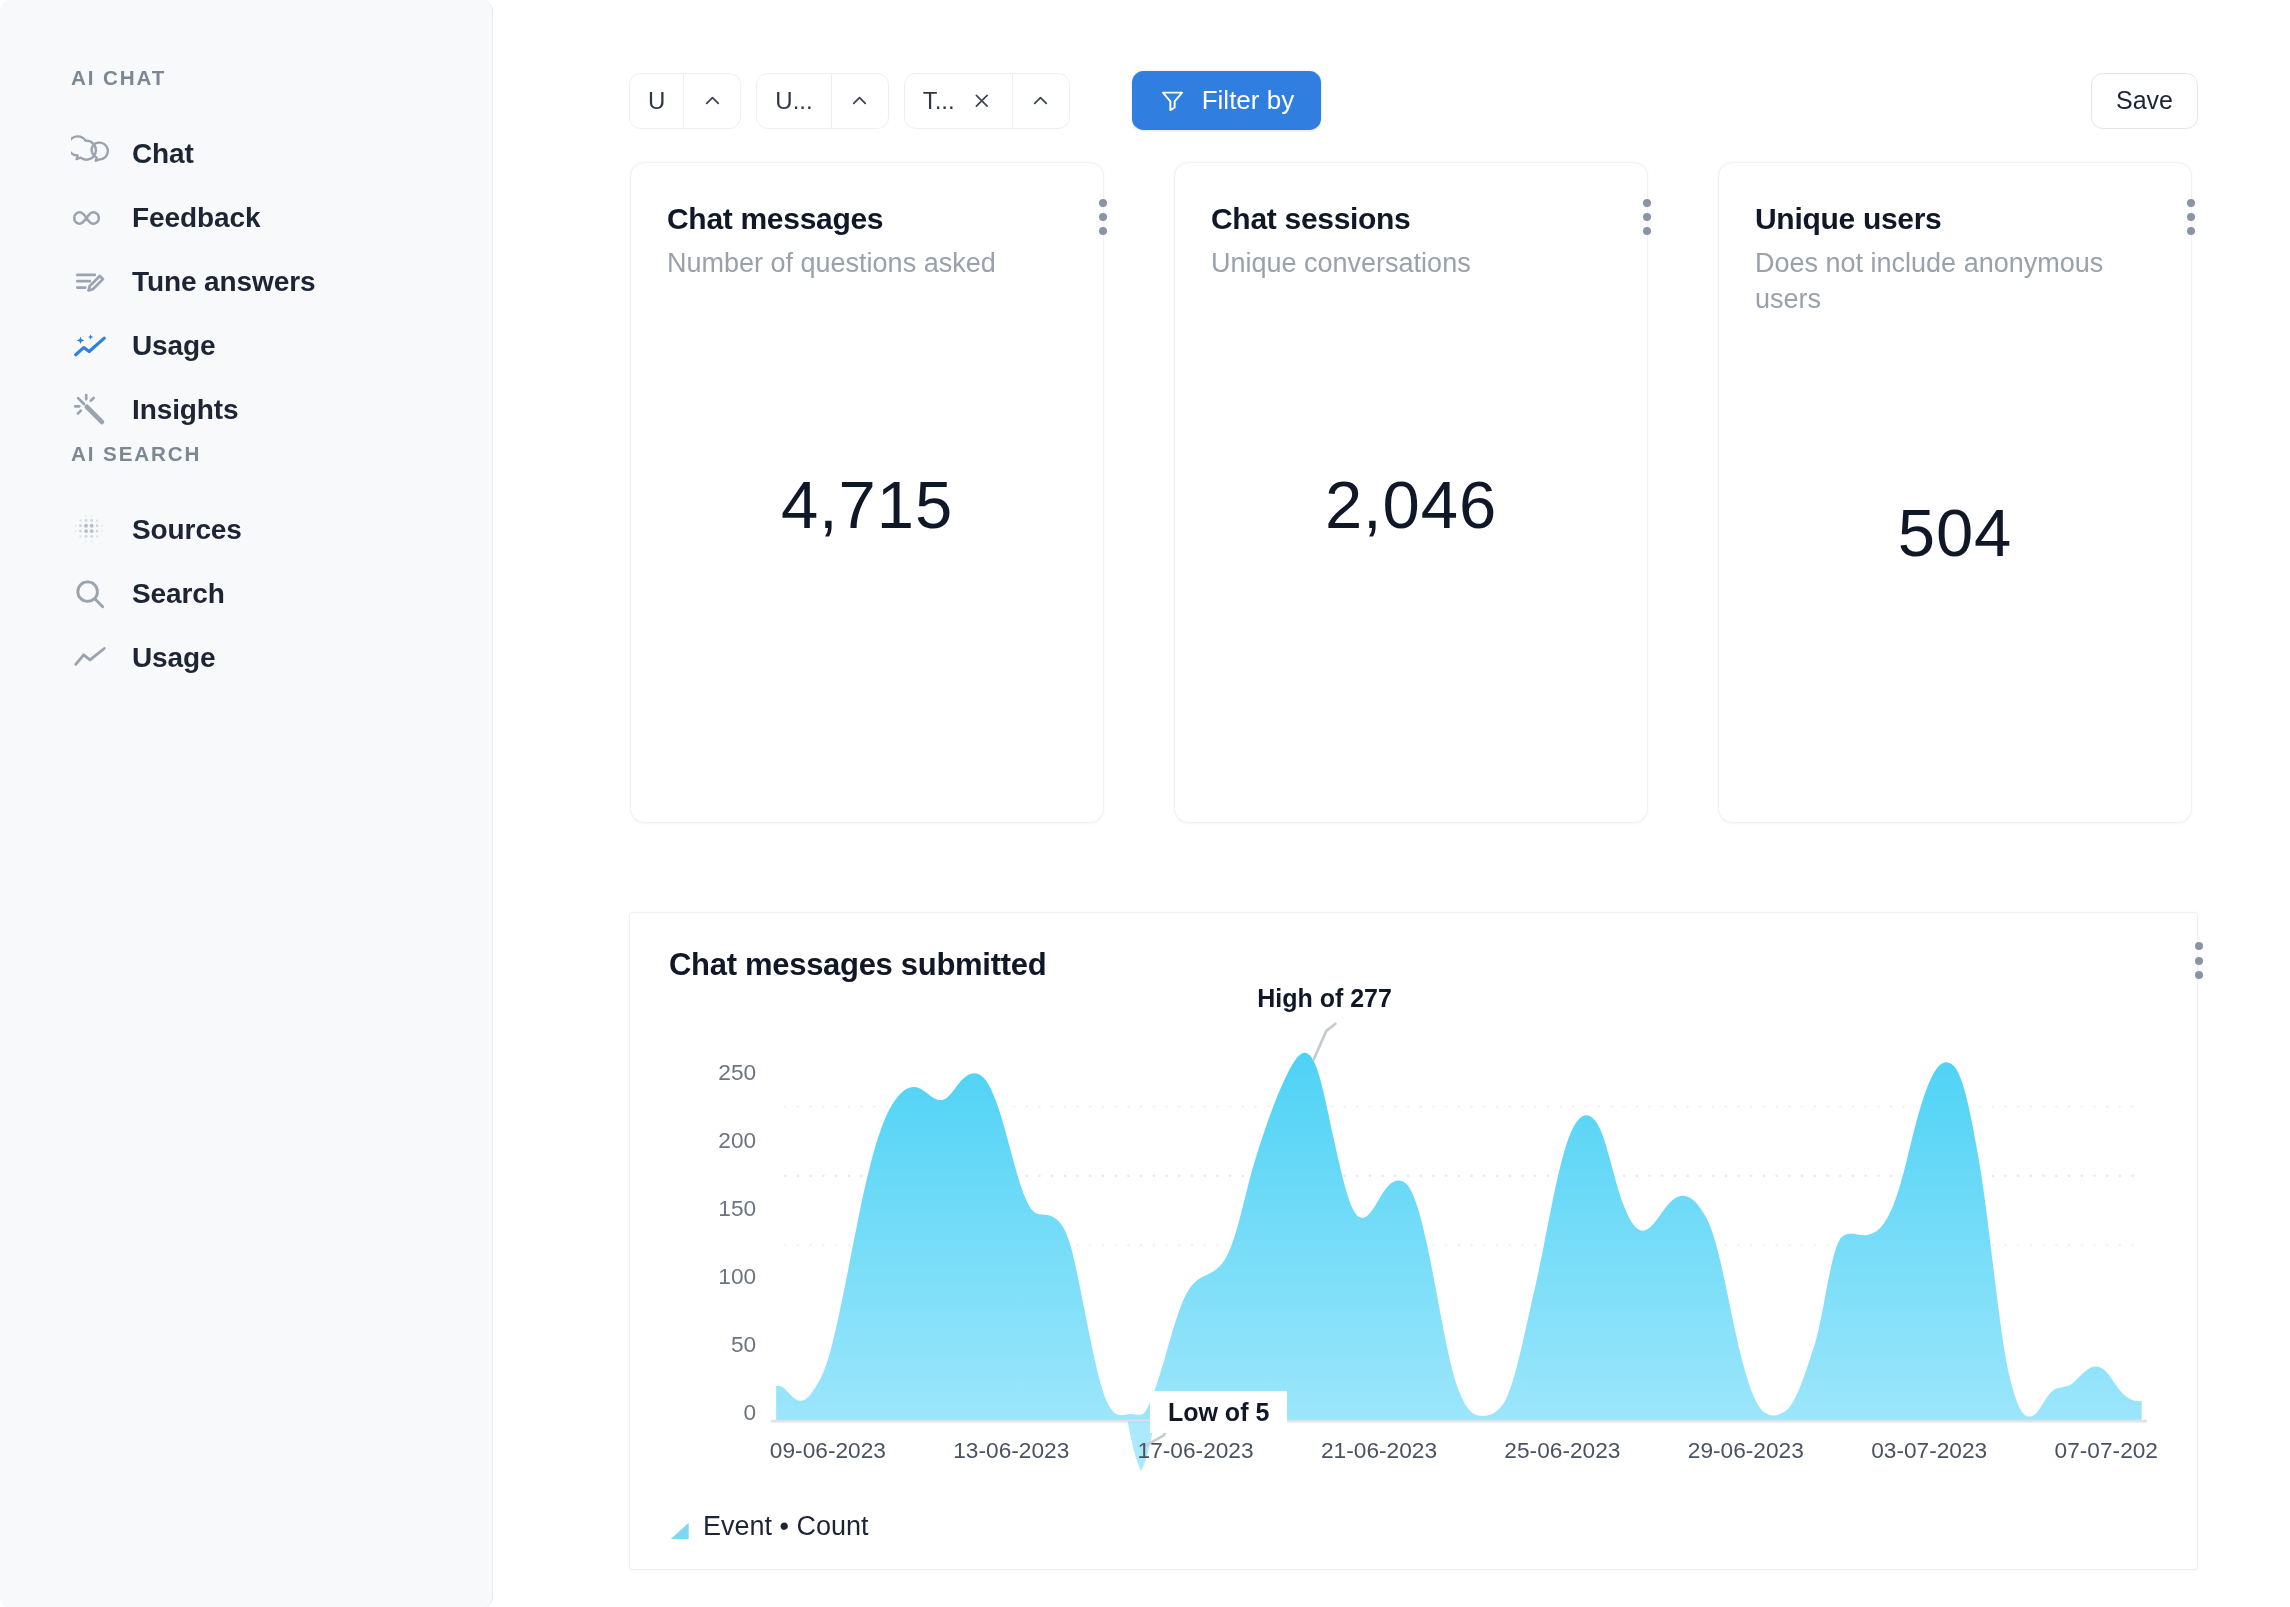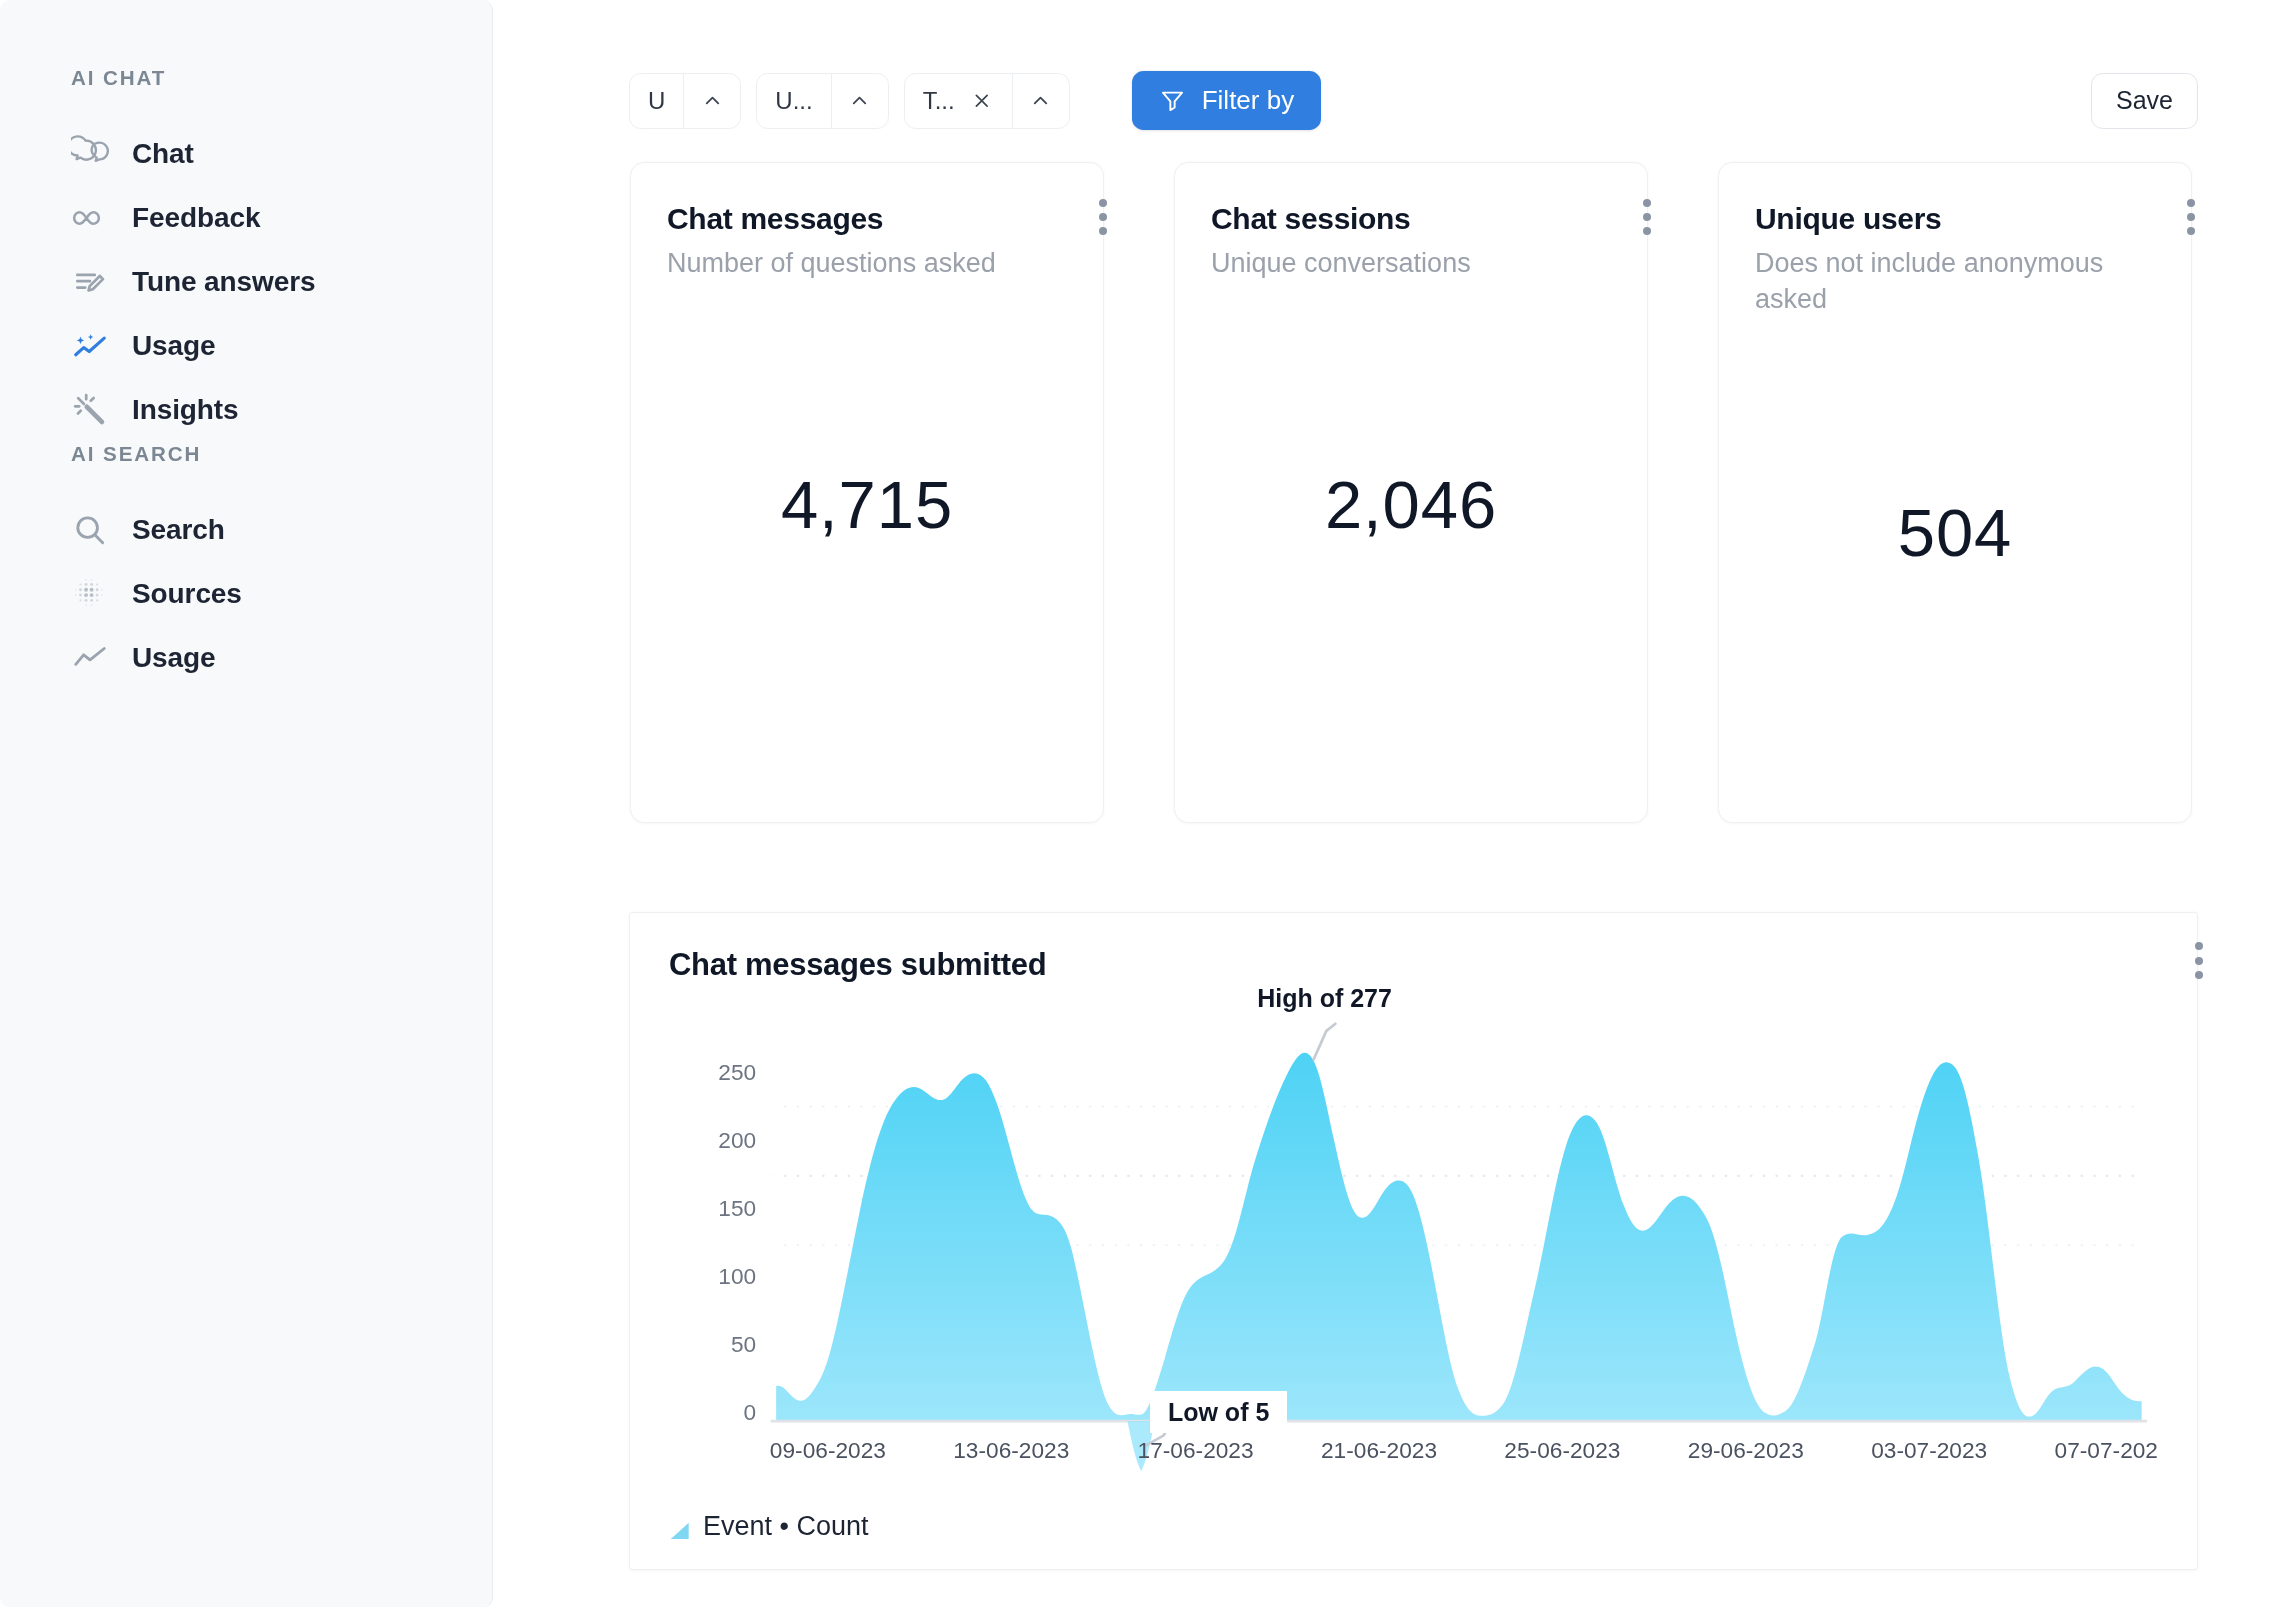--- a/index.html
+++ b/index.html
@@ -202,30 +202,20 @@
       <span class="nav-icon">
         <svg width="38" height="38" viewBox="0 0 24 24" fill="none" stroke="#9aa3ae" stroke-width="1.7" stroke-linecap="round">
           <path d="M19.5 19.5L10 10" stroke-width="3"></path>
           <path d="M8.2 8.2L4.5 4.5M9.6 5.2V2.6M5.2 9.7H2.6M6.2 12.4L4.4 14.2M12.5 6.2l1.8-1.8"></path>
         </svg>
       </span>
       <span class="nav-label">Insights</span>
     </div>
 
     <div class="nav-section-label second">AI SEARCH</div>
-
-    <div class="nav-item">
-      <span class="nav-icon">
-        <svg width="38" height="38" viewBox="0 0 24 24" fill="none" stroke="#9aa3ae" stroke-width="1.8" stroke-linecap="round">
-          <circle cx="10.5" cy="10.5" r="6.2"></circle>
-            <path d="M15.2 15.2L20 20"></path>
-        </svg>
-      </span>
-      <span class="nav-label">Search</span>
-    </div>
 
     <div class="nav-item">
       <span class="nav-icon">
         <svg width="38" height="38" viewBox="0 0 24 24" fill="#b6bec8">
           <circle cx="6" cy="6" r=".7" opacity=".45"></circle>
             <circle cx="9.5" cy="6" r=".9" opacity=".6"></circle>
             <circle cx="13" cy="6" r=".9" opacity=".6"></circle>
             <circle cx="16.5" cy="6" r=".7" opacity=".45"></circle>
           <circle cx="6" cy="9.3" r=".9" opacity=".6"></circle>
             <circle cx="9.5" cy="9.3" r="1.25"></circle>
@@ -247,20 +237,30 @@
             <circle cx="3" cy="12.7" r=".55" opacity=".3"></circle>
           <circle cx="19.5" cy="9.3" r=".55" opacity=".3"></circle>
             <circle cx="19.5" cy="12.7" r=".55" opacity=".3"></circle>
         </svg>
       </span>
       <span class="nav-label">Sources</span>
     </div>
 
     <div class="nav-item">
       <span class="nav-icon">
+        <svg width="38" height="38" viewBox="0 0 24 24" fill="none" stroke="#9aa3ae" stroke-width="1.8" stroke-linecap="round">
+          <circle cx="10.5" cy="10.5" r="6.2"></circle>
+            <path d="M15.2 15.2L20 20"></path>
+        </svg>
+      </span>
+      <span class="nav-label">Search</span>
+    </div>
+
+    <div class="nav-item">
+      <span class="nav-icon">
         <svg width="38" height="38" viewBox="0 0 24 24" fill="none" stroke="#9aa3ae" stroke-width="1.8" stroke-linecap="round" stroke-linejoin="round">
           <path d="M3 16l5-6 4 3.2L21 6"></path>
         </svg>
       </span>
       <span class="nav-label">Usage</span>
     </div>
   </aside>
 
   <main class="main">
 
@@ -335,21 +335,21 @@
         <div class="card-value">2,046</div>
         <div class="kebab">
             <i></i>
             <i></i>
             <i></i>
           </div>
       </div>
 
       <div class="card tall-sub">
         <div class="card-title">Unique users</div>
-        <div class="card-sub">Does not include anonymous asked</div>
+        <div class="card-sub">Does not include anonymous users</div>
         <div class="card-value">504</div>
         <div class="kebab">
             <i></i>
             <i></i>
             <i></i>
           </div>
       </div>
     </div>
 
     <section class="chart-card">

